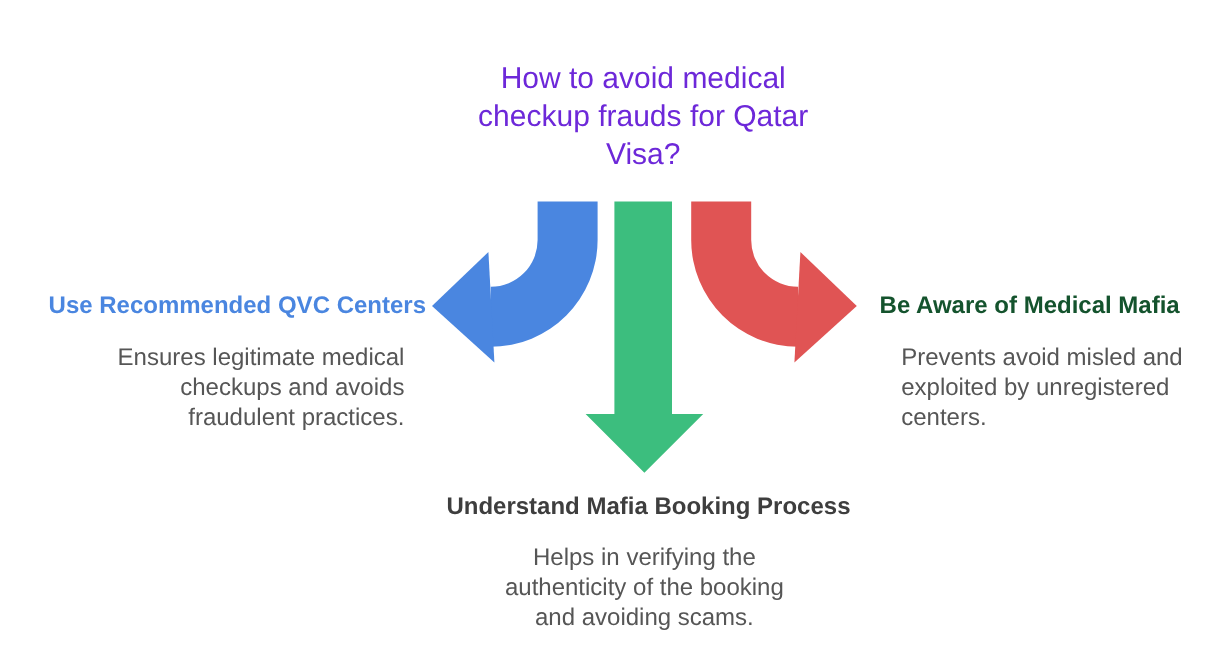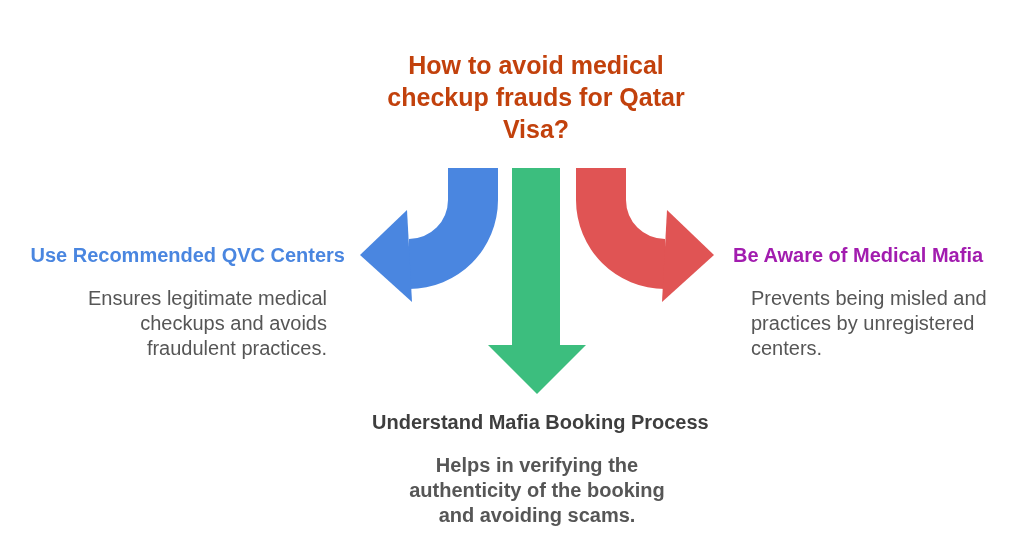--- a/index.html
+++ b/index.html
@@ -11,23 +11,23 @@
     overflow: hidden;
     font-family: "Liberation Sans", sans-serif;
   }
   .title {
     position: absolute;
     top: 49px;
     left: 376px;
     width: 320px;
     text-align: center;
     font-size: 25px;
-    font-weight: bold;
+    font-weight: normal;
     line-height: 32px;
-    color: #c2410c;
+    color: #6d28d9;
   }
   .arrows-svg {
     position: absolute;
     left: 0; top: 0;
     width: 1024px;
     height: 539px;
   }
   .section { position: absolute; }
   .section h2 {
     margin: 0 0 13px 0;
@@ -37,42 +37,42 @@
     white-space: nowrap;
   }
   .section p {
     margin: 18px;
     font-size: 20px;
     line-height: 25px;
     color: #565656;
   }
   .section-left {
     top: 242px;
-    left: 15px;
+    left: 25px;
     width: 330px;
     text-align: right;
   }
   .section-left h2 { color: #4a86e0; }
   .section-left p { width: 255px; margin-left: auto; }
   .section-right {
     top: 242px;
     left: 733px;
     width: 270px;
     text-align: left;
   }
-  .section-right h2 { color: #a21caf; }
+  .section-right h2 { color: #14532d; }
   .section-right p { width: 255px; }
   .section-bottom {
     top: 409px;
     left: 372px;
     width: 330px;
     text-align: center;
   }
   .section-bottom h2 { color: #3e3e3e; }
-  .section-bottom p { width: 258px; margin-left: auto; margin-right: auto; font-weight: bold; }
+  .section-bottom p { width: 258px; margin-left: auto; margin-right: auto; }
 </style>
 </head>
 <body>
 
 <div class="canvas">
 
   <div class="title">How to avoid medical checkup frauds for Qatar Visa?</div>
 
   <svg class="arrows-svg" viewBox="0 0 1024 539">
 
@@ -91,21 +91,21 @@
     </g>
   </svg>
 
   <div class="section section-left">
     <h2>Use Recommended QVC Centers</h2>
     <p>Ensures legitimate medical checkups and avoids fraudulent practices.</p>
   </div>
 
   <div class="section section-right">
     <h2>Be Aware of Medical Mafia</h2>
-    <p>Prevents being misled and practices by unregistered centers.</p>
+    <p>Prevents avoid misled and exploited by unregistered centers.</p>
   </div>
 
   <div class="section section-bottom">
     <h2>Understand Mafia Booking Process</h2>
     <p>Helps in verifying the authenticity of the booking and avoiding scams.</p>
   </div>
 
 </div>
 
 </body></html>

